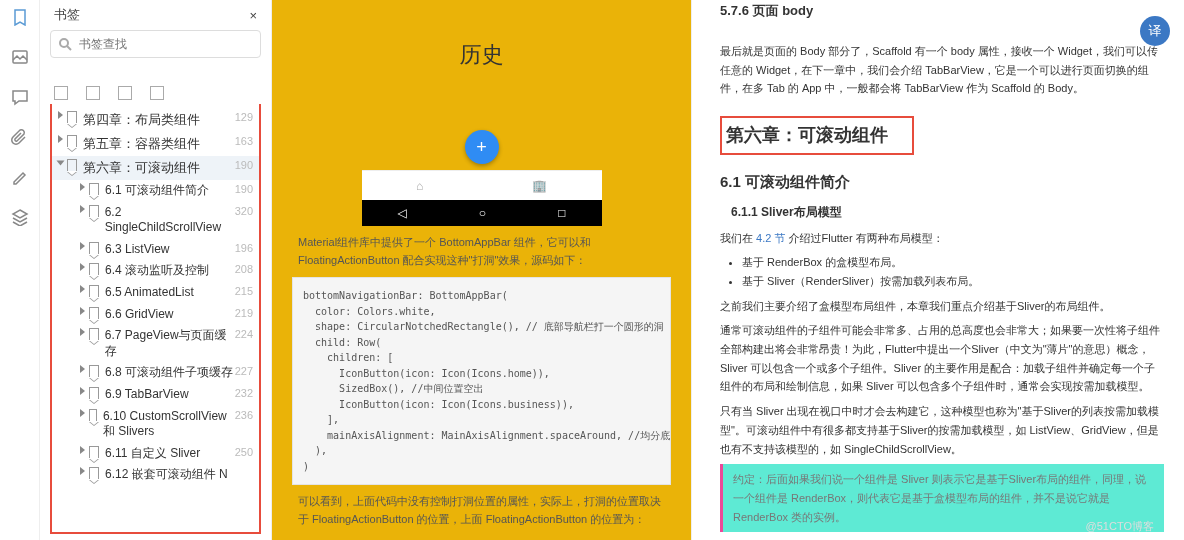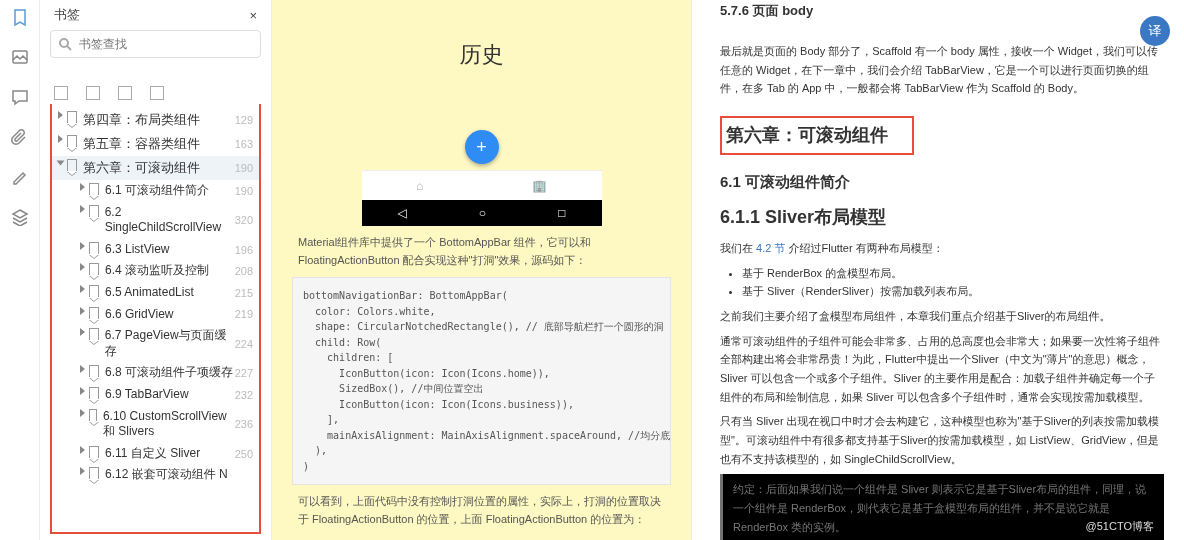--- a/index.html
+++ b/index.html
@@ -11,47 +11,47 @@
 .sb-head{display:flex;align-items:center;justify-content:space-between;padding:0 4px 6px}
 .sb-head span{font-size:13px;color:#444}
 .sb-close{font-size:16px;color:#aaa;cursor:pointer}
 .search{position:relative;margin-bottom:24px}
 .search input{width:100%;height:28px;border:1px solid #ddd;border-radius:4px;padding:0 8px 0 28px;font-size:12px;color:#666}
 .search svg{position:absolute;left:8px;top:7px;width:14px;height:14px;stroke:#aaa;fill:none;stroke-width:2}
 .sb-tools{display:flex;gap:18px;padding:4px 4px 8px;color:#888}
 .sb-tools span{width:14px;height:14px;border:1px solid #aaa;display:inline-block}
 .tree{flex:1;overflow:auto;border:2px solid #e74c3c;border-top:none;padding-top:4px;margin-top:-4px}
 .tree::before{content:"";display:block;border-top:2px solid #e74c3c;margin-top:-6px;margin-bottom:4px}
-.rootrow,.subrow{display:flex;align-items:center;justify-content:space-between;padding:3px 6px;cursor:pointer}
+.rootrow,.subrow{display:flex;justify-content:space-between;padding:3px 6px;cursor:pointer}
 .rootrow .lbl{font-size:13px}
 .subrow{padding-left:28px}
 .subrow .lbl{font-size:12px;line-height:1.3}
 .cnt{font-size:11px;color:#bbb}
 .tri{width:0;height:0;border-top:4px solid transparent;border-bottom:4px solid transparent;border-left:5px solid #888;margin-right:4px}
 .tri.open{transform:rotate(90deg)}
 .bm{width:10px;height:12px;border:1px solid #999;border-bottom:none;position:relative;margin-right:6px;display:inline-block}
 .bm::after{content:"";position:absolute;bottom:-4px;left:-1px;width:0;height:0;border-left:5px solid transparent;border-right:5px solid transparent;border-top:4px solid #fff;filter:drop-shadow(0 1px 0 #999)}
 .selected{background:#eef3f8}
 .left-item{display:flex;align-items:flex-start;max-width:160px}
-.middle{width:420px;border-right:1px solid #eee;padding:10px 20px;background:#fef9c3}
+.middle{width:420px;border-right:1px solid #eee;padding:10px 20px;background:#eab308}
 .phone{width:240px;margin:0 auto 8px}
 .screen-title{font-size:22px;text-align:center;padding:30px 0 60px}
 .fab{width:34px;height:34px;border-radius:50%;background:#2f8cf4;margin:0 auto 6px;position:relative;color:#fff;display:flex;align-items:center;justify-content:center;font-size:18px;box-shadow:0 2px 4px rgba(0,0,0,.3)}
 .bottombar{height:30px;background:#fff;border-top:1px solid #eee;display:flex;align-items:center;justify-content:space-around;color:#aaa}
 .navbar{height:26px;background:#000;display:flex;align-items:center;justify-content:space-around;color:#fff}
 .navbar span{font-size:12px}
 .para{font-size:11px;color:#555;line-height:1.6;margin:8px 6px}
 .code{background:#f5f5f5;border:1px solid #e4e4e4;padding:10px;font-family:Consolas,monospace;font-size:10px;color:#555;line-height:1.55;white-space:pre;overflow:auto}
 .content{flex:1;padding:0 20px 10px 28px;overflow:auto;font-size:11px;line-height:1.7}
 .content h2{font-size:18px;margin:12px 0 6px;border:2px solid #e74c3c;display:inline-block;padding:2px 24px 2px 4px}
 .content h3{font-size:15px;margin:8px 0 4px}
-.content h4{font-size:18px;margin:8px 0 4px}
+.content h4{font-size:12px;margin:8px 11px 4px}
 .content ul{padding-left:22px;margin:4px 0}
 .content p{margin:6px 0}
-.quote{border-left:3px solid #737373;background:#000000;padding:6px 10px;color:#777;margin:6px 0}
+.quote{border-left:3px solid #ec4899;background:#5eead4;padding:6px 10px;color:#777;margin:6px 0}
 .link{color:#3b78c4;}
 .floatbtn{position:absolute;right:14px;top:16px;width:30px;height:30px;border-radius:50%;background:#3b78c4;color:#fff;display:flex;align-items:center;justify-content:center;font-size:13px}
 .subseq{font-size:13px;font-weight:700;margin-bottom:20px}
 .watermark{position:absolute;right:30px;bottom:6px;color:#ddd;font-size:11px}
 </style>
 </head>
 <body>
 
 <div class="iconbar">
   <svg class="sel">

